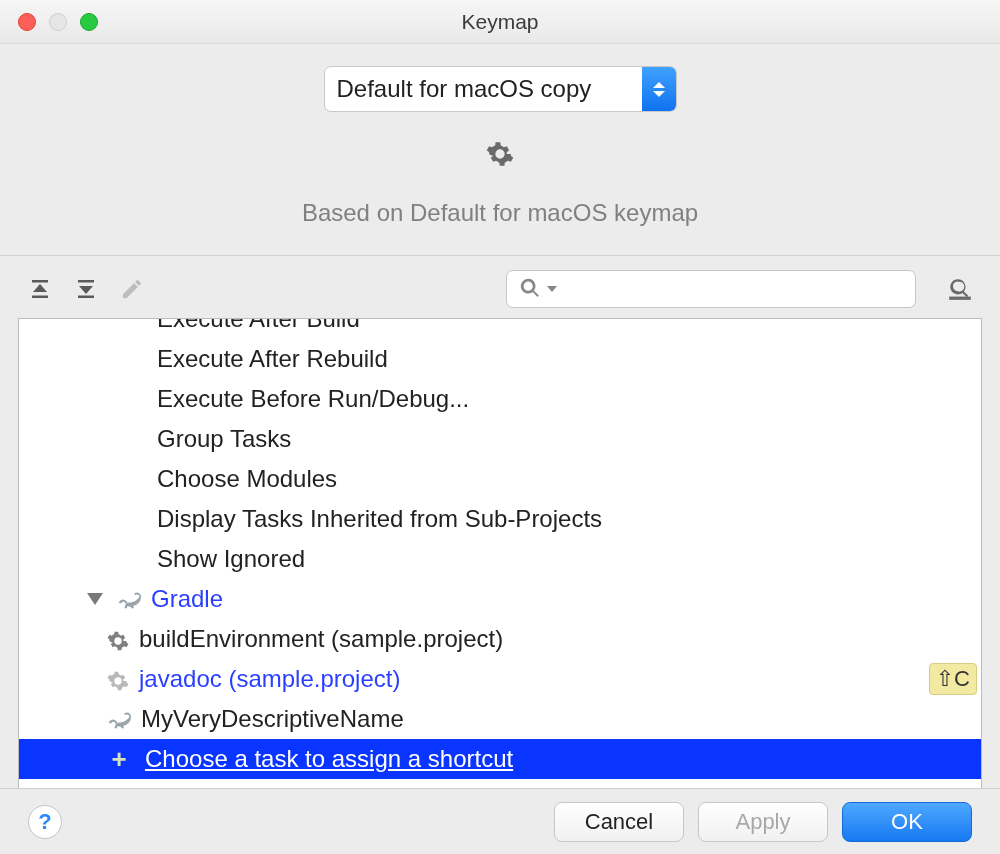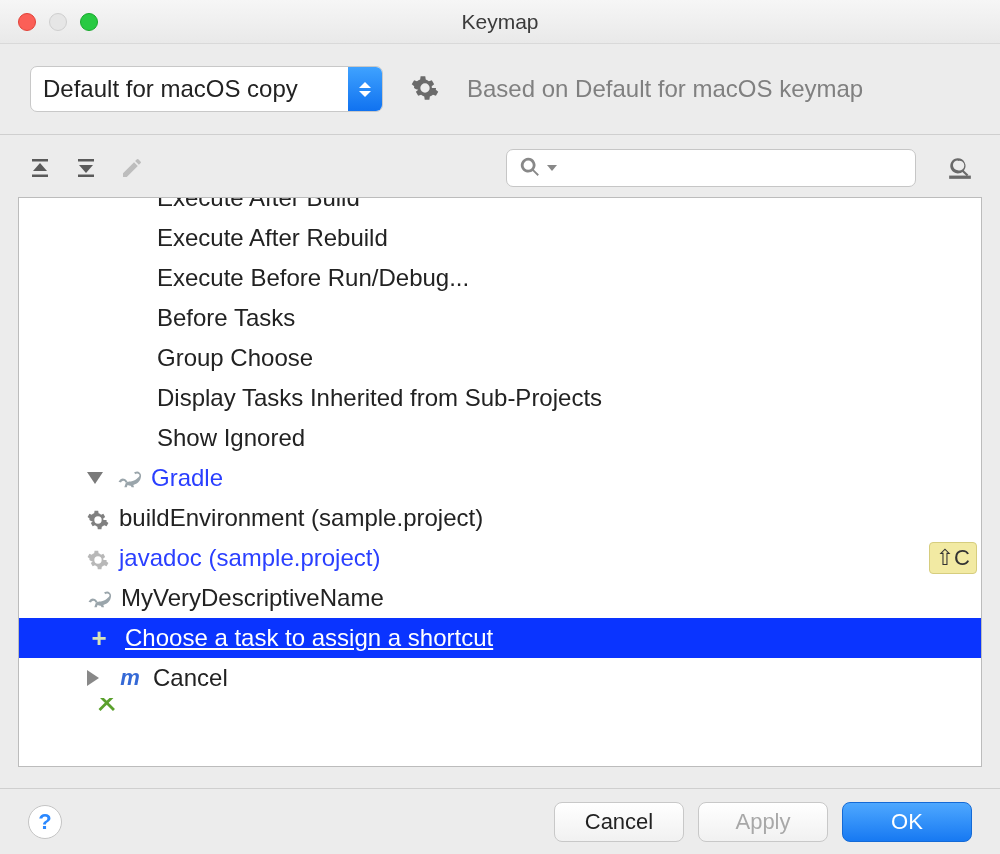--- a/index.html
+++ b/index.html
@@ -34,25 +34,26 @@
   .title {
     position: absolute;
     left:0; right:0;
     text-align:center;
     font-size: 21px;
     color:#3b3b3b;
   }
 
   
   .top-panel {
-    padding: 22px 30px 22px 30px;
+    padding: 22px 30px 28px 30px;
     display:flex;
     align-items:center;
     gap: 28px;
     border-bottom: 1px solid #cfcfcf;
+    flex-direction: column;
   }
   .combo {
     display:flex;
     align-items:center;
     height: 46px;
     width: 353px;
     background: #fff;
     border: 1px solid #c8c8c8;
     border-radius: 7px;
     overflow:hidden;
@@ -128,21 +129,21 @@
     display:flex;
     align-items:center;
     font-size:24px;
     color:#222;
     position:relative;
     white-space:nowrap;
   }
   .row.cut{ margin-top:-20px;} 
   .ind1{padding-left:138px;}
   .ind-gradle{padding-left:58px;}
-  .ind2{padding-left:68px;}
+  .ind2{padding-left:88px;}
   .row .arrow{
     position:absolute;
   }
   .arrow.down{
     left:66px;
     width:0;height:0;
     border-left:8px solid transparent;border-right:8px solid transparent;border-top:12px solid #7a7a7a;
     transform: rotate(0deg);
   }
   .arrow.right{
@@ -269,24 +270,24 @@
   <div class="row ind1 cut">
       <span>Execute After Build</span>
     </div>
   <div class="row ind1">
       <span>Execute After Rebuild</span>
     </div>
   <div class="row ind1">
       <span>Execute Before Run/Debug...</span>
     </div>
   <div class="row ind1">
-      <span>Before Tasks</span>
-    </div>
-  <div class="row ind1">
-      <span>Group Choose</span>
+      <span>Group Tasks</span>
+    </div>
+  <div class="row ind1">
+      <span>Choose Modules</span>
     </div>
   <div class="row ind1">
       <span>Display Tasks Inherited from Sub-Projects</span>
     </div>
   <div class="row ind1">
       <span>Show Ignored</span>
     </div>
 
   <div class="row ind-gradle" style="padding-left:98px;">
     <span class="arrow down" style="left:68px;"></span>

